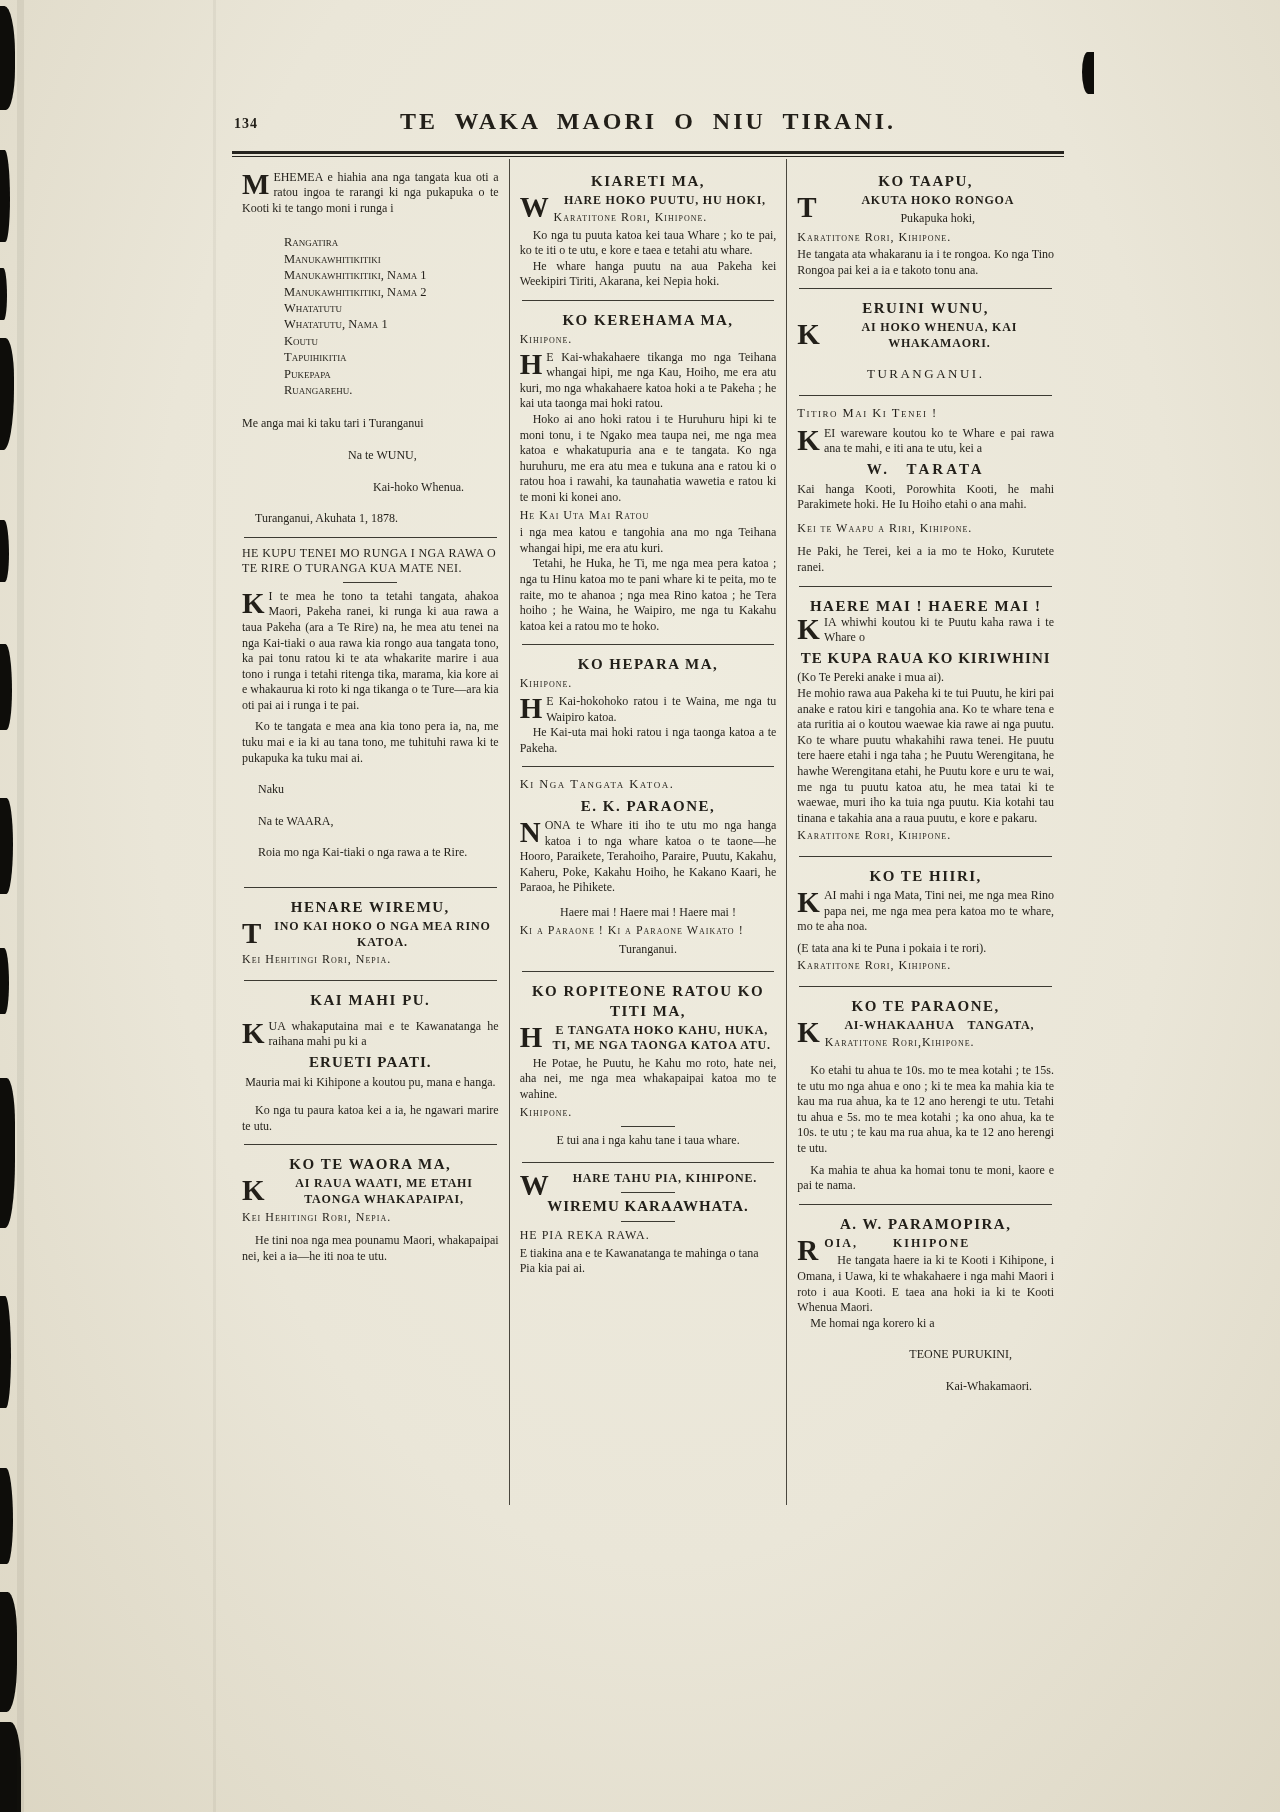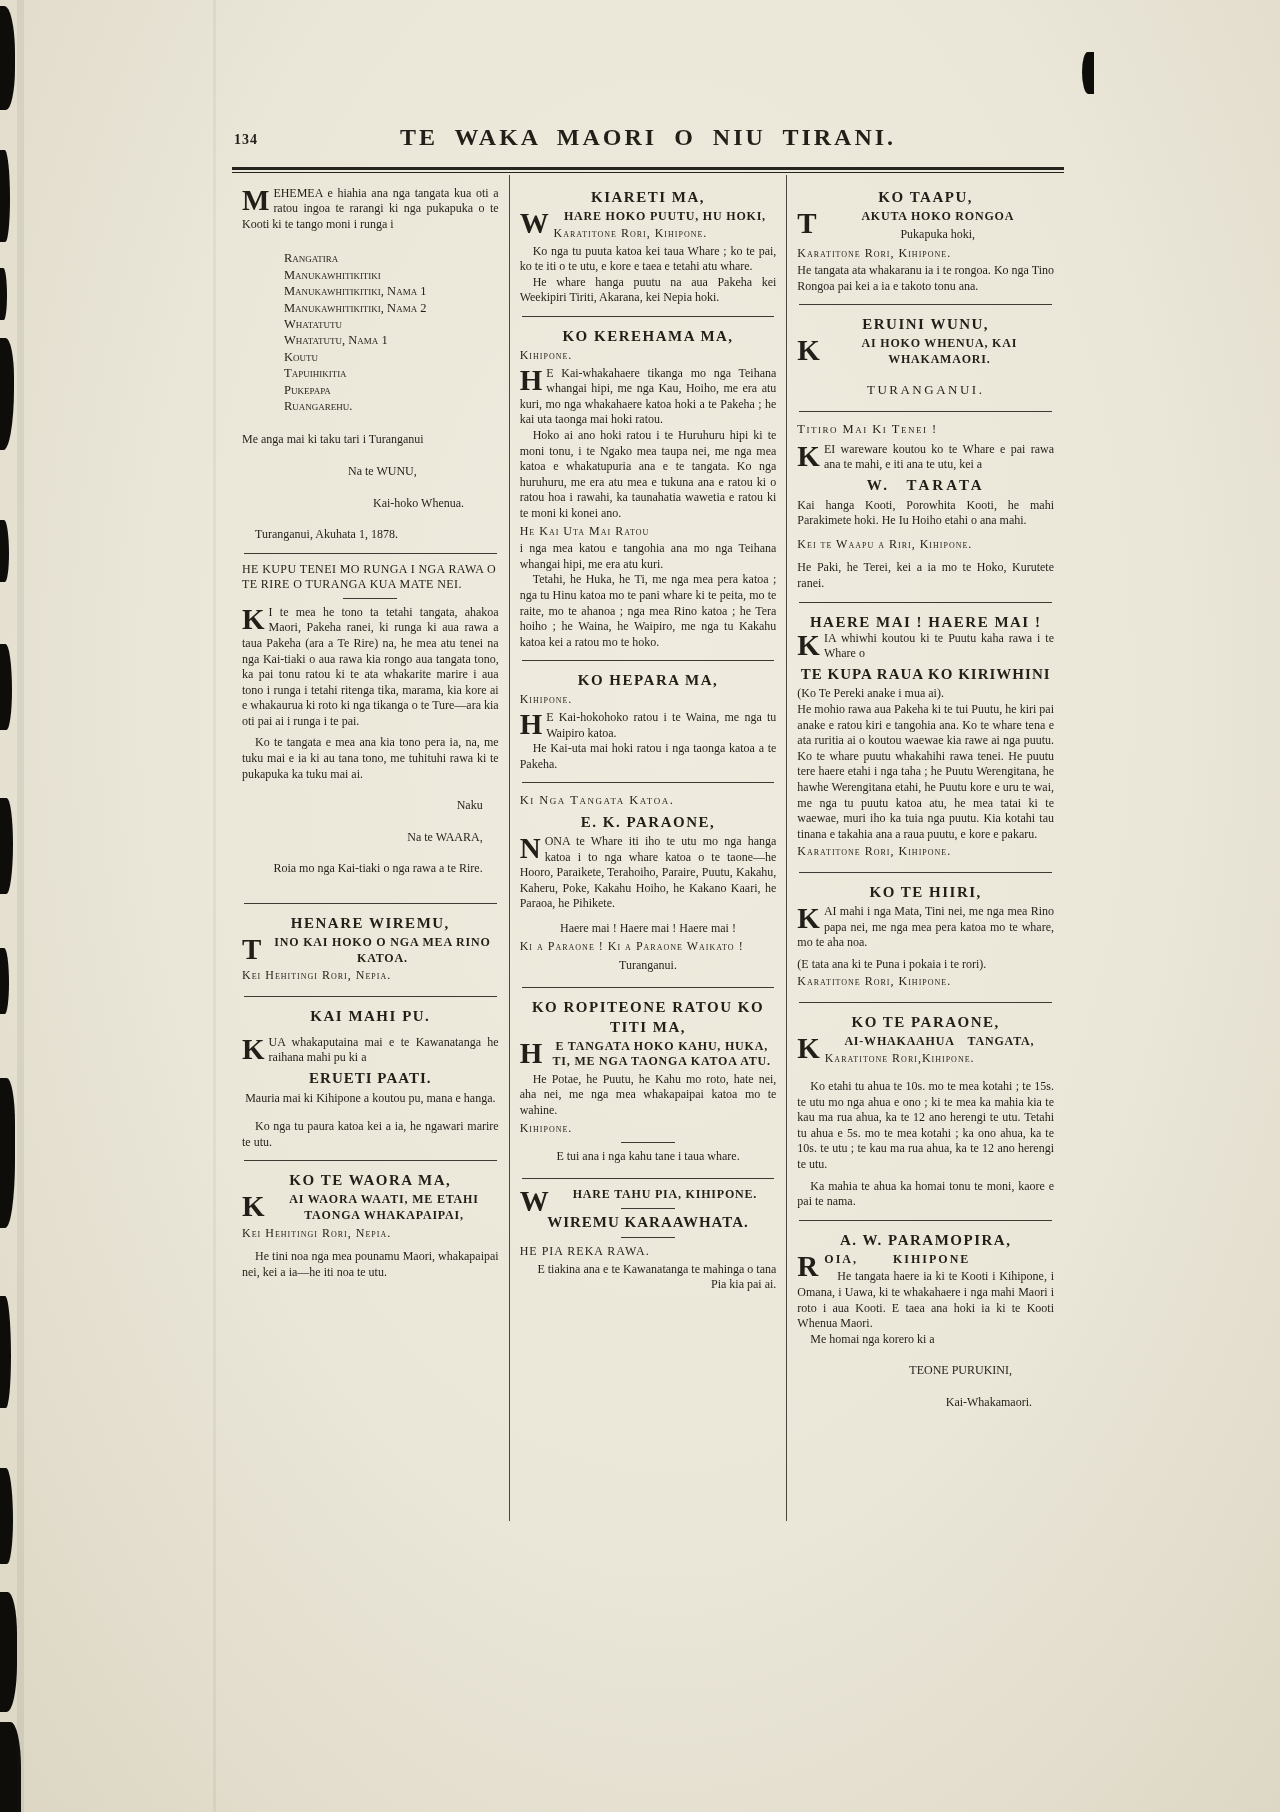--- a/index.html
+++ b/index.html
@@ -25,21 +25,21 @@
   .b12{left:0;top:1592px;width:17px;height:120px;border-radius:0 55% 60% 0/0 35% 40% 0;}
   .b13{left:0;top:1722px;width:21px;height:90px;border-radius:0 50% 0 0;}
   .b14{left:1082px;top:52px;width:12px;height:42px;border-radius:50% 0 0 55%;}
   .streak { position:absolute; left:17px; top:0; width:7px; height:1812px; background:rgba(40,36,28,0.07); }
   .crease { position:absolute; left:213px; top:0; width:3px; height:1812px; background:rgba(40,36,28,0.05); }
 
   
   .content { position:absolute; left:232px; top:108px; width:832px; }
   .header { position:relative; height:36px; }
   .pagenum { position:absolute; left:2px; top:8px; font-size:14px; font-weight:bold; letter-spacing:1px; }
-  .masthead { margin:16px; text-align:center; font-size:24px; font-weight:bold; letter-spacing:3px; word-spacing:8px; }
+  .masthead { margin:0; text-align:center; font-size:24px; font-weight:bold; letter-spacing:3px; word-spacing:8px; }
   .mr-top { height:2.5px; background:#26241f; margin-top:7px; }
   .mr-bot { height:1px; background:#26241f; margin-top:2px; }
 
   .columns { display:flex; margin-top:2px; height:1346px; }
   .col { flex:1 1 0; padding:6px 10px 0; overflow:hidden; font-size:12px; line-height:15.6px; text-align:justify; }
   .col + .col { border-left:1px solid #4a473e; }
 
   .rule { border-top:1px solid #3c3a32; margin:3px 2px; }
   .shortrule { width:54px; border-top:1px solid #3c3a32; margin:6px auto; }
 
@@ -55,21 +55,21 @@
   .subtitle.spread { text-align:left; letter-spacing:2px; word-spacing:30px; }
   .subtitle.wide { word-spacing:10px; }
   .sc { margin:2px 0; text-align:left; font-variant:small-caps; letter-spacing:1px; text-indent:0; }
   .kicker { margin:2px 0 4px; text-align:left; font-variant:small-caps; letter-spacing:1.5px; font-size:12.5px; text-indent:0; }
   .notice-head { margin:0 0 2px; font-size:12px; letter-spacing:0.4px; text-align:left; text-indent:0; line-height:15px; }
   .places { padding-left:42px; font-variant:small-caps; font-size:12.5px; line-height:16.4px; margin:18px 0; }
   .place { text-indent:0; }
   .sig { margin:16px; text-indent:0; }
   .pl90 { padding-left:90px; }
   .pl115 { padding-left:115px; }
-  .ctr { text-align:right; }
+  .ctr { text-align:left; }
   .rgt { text-align:right; padding-right:6px; }
   .rgt2 { text-align:right; padding-right:26px; }
   .callline { margin:3px 0; text-align:center; text-indent:0; }
   .placeline { margin:14px 0 4px; text-align:center; letter-spacing:2.5px; font-size:13px; text-indent:0; }
   .gap6 { height:6px; } .gap10 { height:10px; }
 </style>
 </head>
 <body>
 
 <div class="page">
@@ -155,21 +155,21 @@
           <p class="bigname">ERUETI PAATI.</p>
           <p class="callline">Mauria mai ki Kihipone a koutou pu, mana e hanga.</p>
           <div class="gap10"></div>
           <p class="para">Ko nga tu paura katoa kei a ia, he ngawari marire te utu.</p>
         </section>
 
         <div class="rule"></div>
 
         <section class="ad">
           <h2 class="ad-title">KO TE WAORA MA,</h2>
-          <p class="subtitle"><span class="dropcap">K</span><span>AI WAORA WAATI, ME ETAHI TAONGA WHAKAPAIPAI,</span></p>
+          <p class="subtitle"><span class="dropcap">K</span><span>AI RAUA WAATI, ME ETAHI TAONGA WHAKAPAIPAI,</span></p>
           <p class="sc">Kei Hehitingi Rori, Nepia.</p>
           <div class="gap6"></div>
           <p class="para">He tini noa nga mea pounamu Maori, whakapaipai nei, kei a ia—he iti noa te utu.</p>
         </section>
 
       </div>
 
       <div class="col">
 
         <section class="ad">

